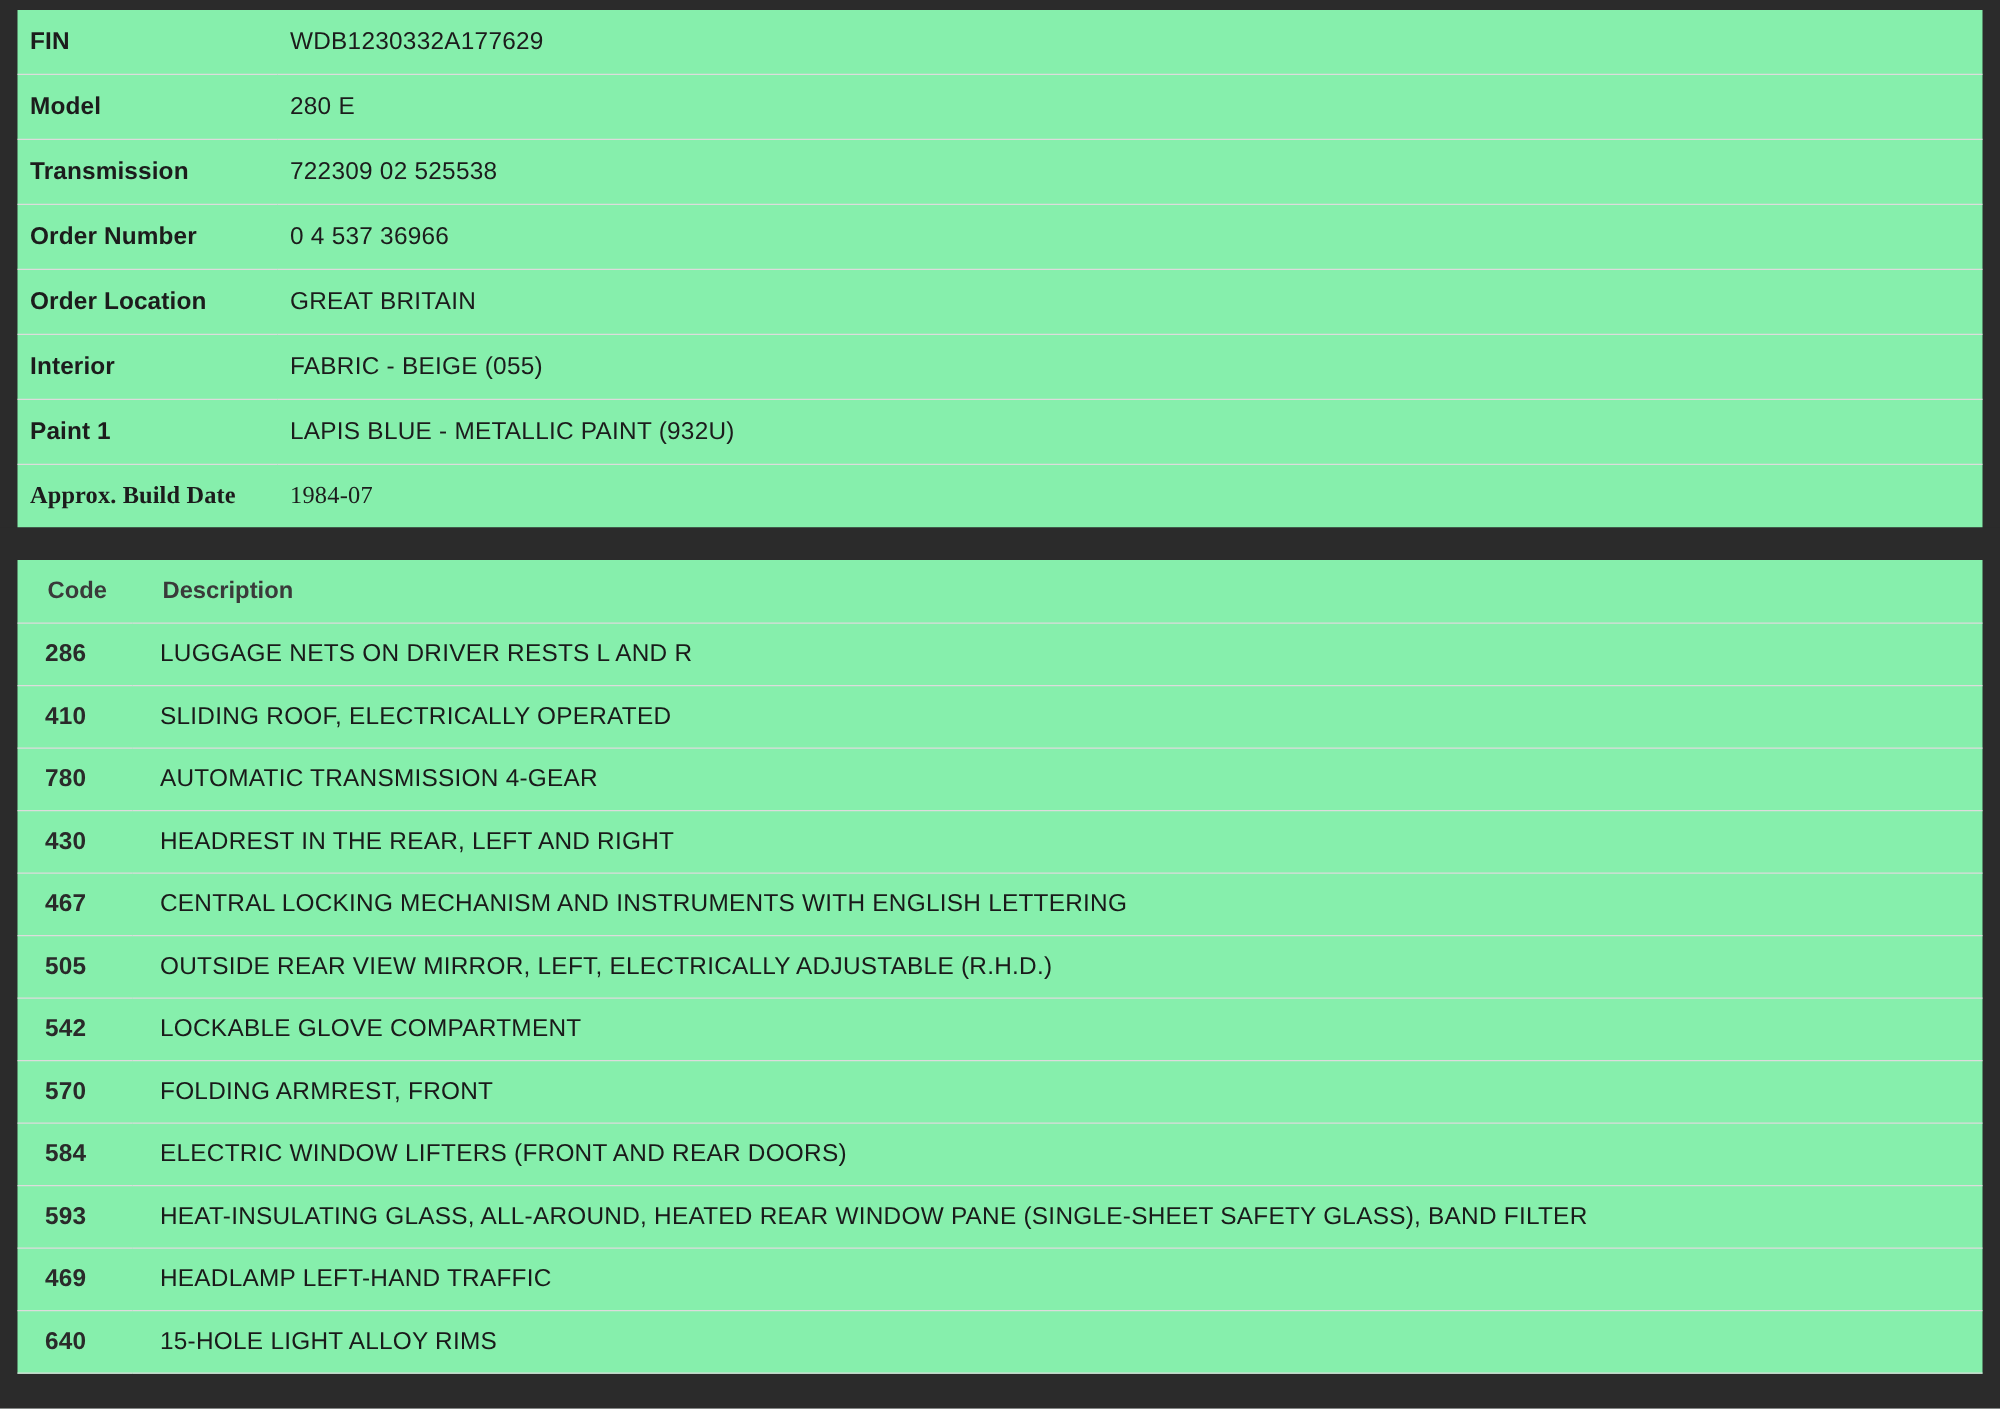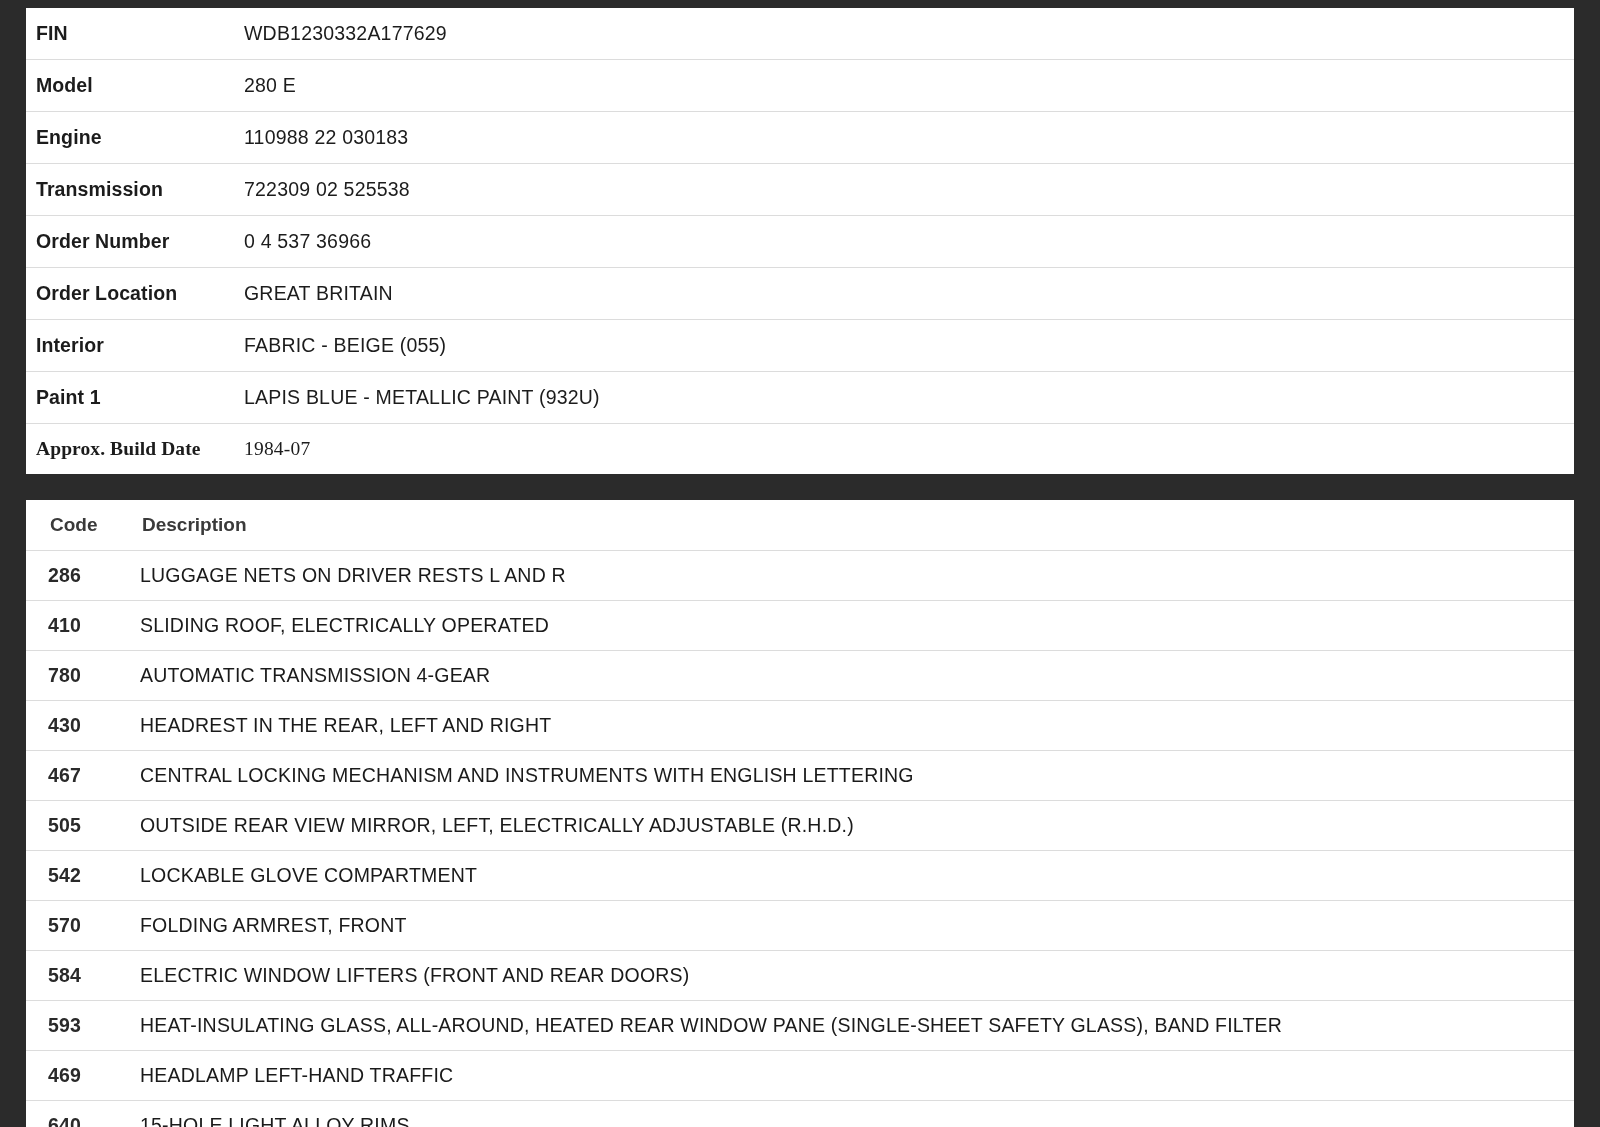--- a/index.html
+++ b/index.html
@@ -9,22 +9,22 @@
     background: #ffffff;
     font-family: "Liberation Sans", sans-serif;
   }
   .page {
     width: 1600px;
     min-height: 1127px;
     background: #2b2b2b;
     position: relative;
   }
   .sheet {
-    background: #ffffff;
-    margin: 0 26px;
+    background: #86efac;
+    margin: 0 14px;
   }
 
   
   .topbar {
     height: 8px;
     background: #2b2b2b;
   }
   table.data {
     width: 100%;
     border-collapse: collapse;
@@ -104,24 +104,20 @@
       <tbody>
         <tr>
           <td class="label">FIN</td>
           <td class="value">WDB1230332A177629</td>
         </tr>
         <tr>
           <td class="label">Model</td>
           <td class="value">280 E</td>
         </tr>
         <tr>
-          <td class="label">Engine</td>
-          <td class="value">110988 22 030183</td>
-        </tr>
-        <tr>
           <td class="label">Transmission</td>
           <td class="value">722309 02 525538</td>
         </tr>
         <tr>
           <td class="label">Order Number</td>
           <td class="value">0 4 537 36966</td>
         </tr>
         <tr>
           <td class="label">Order Location</td>
           <td class="value">GREAT BRITAIN</td>

